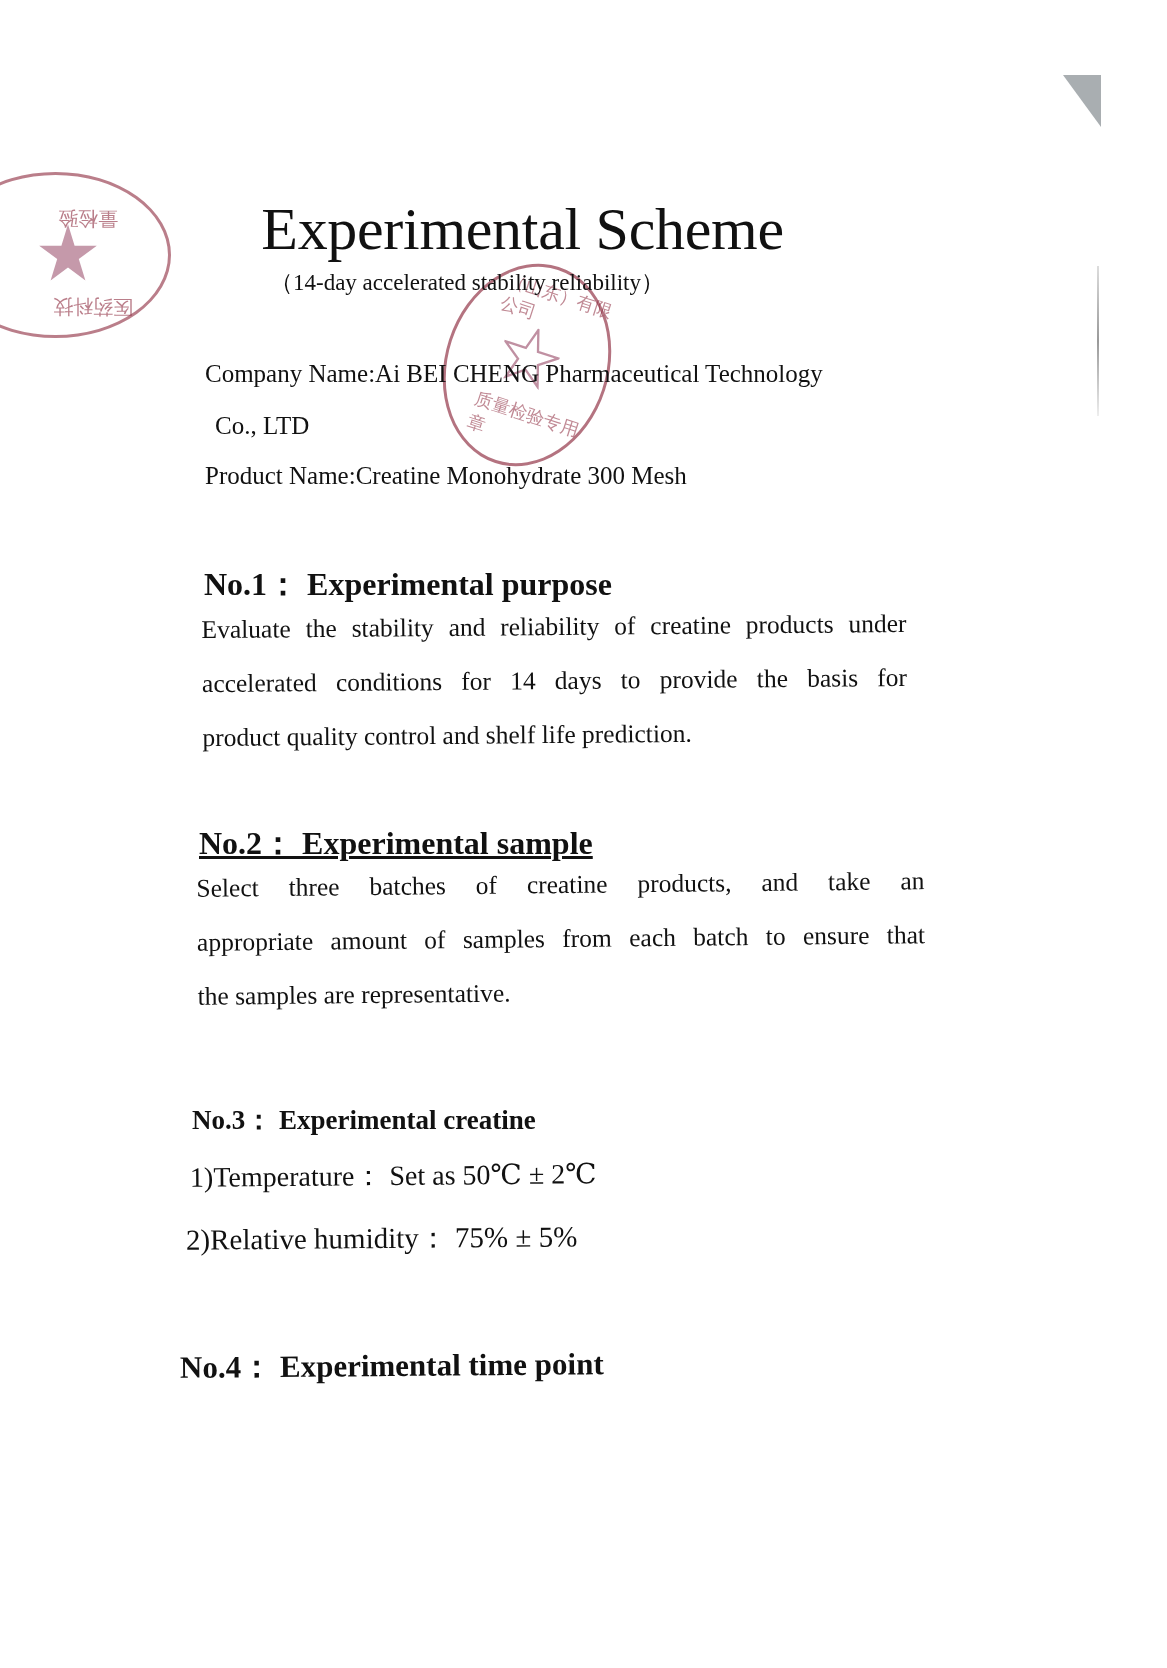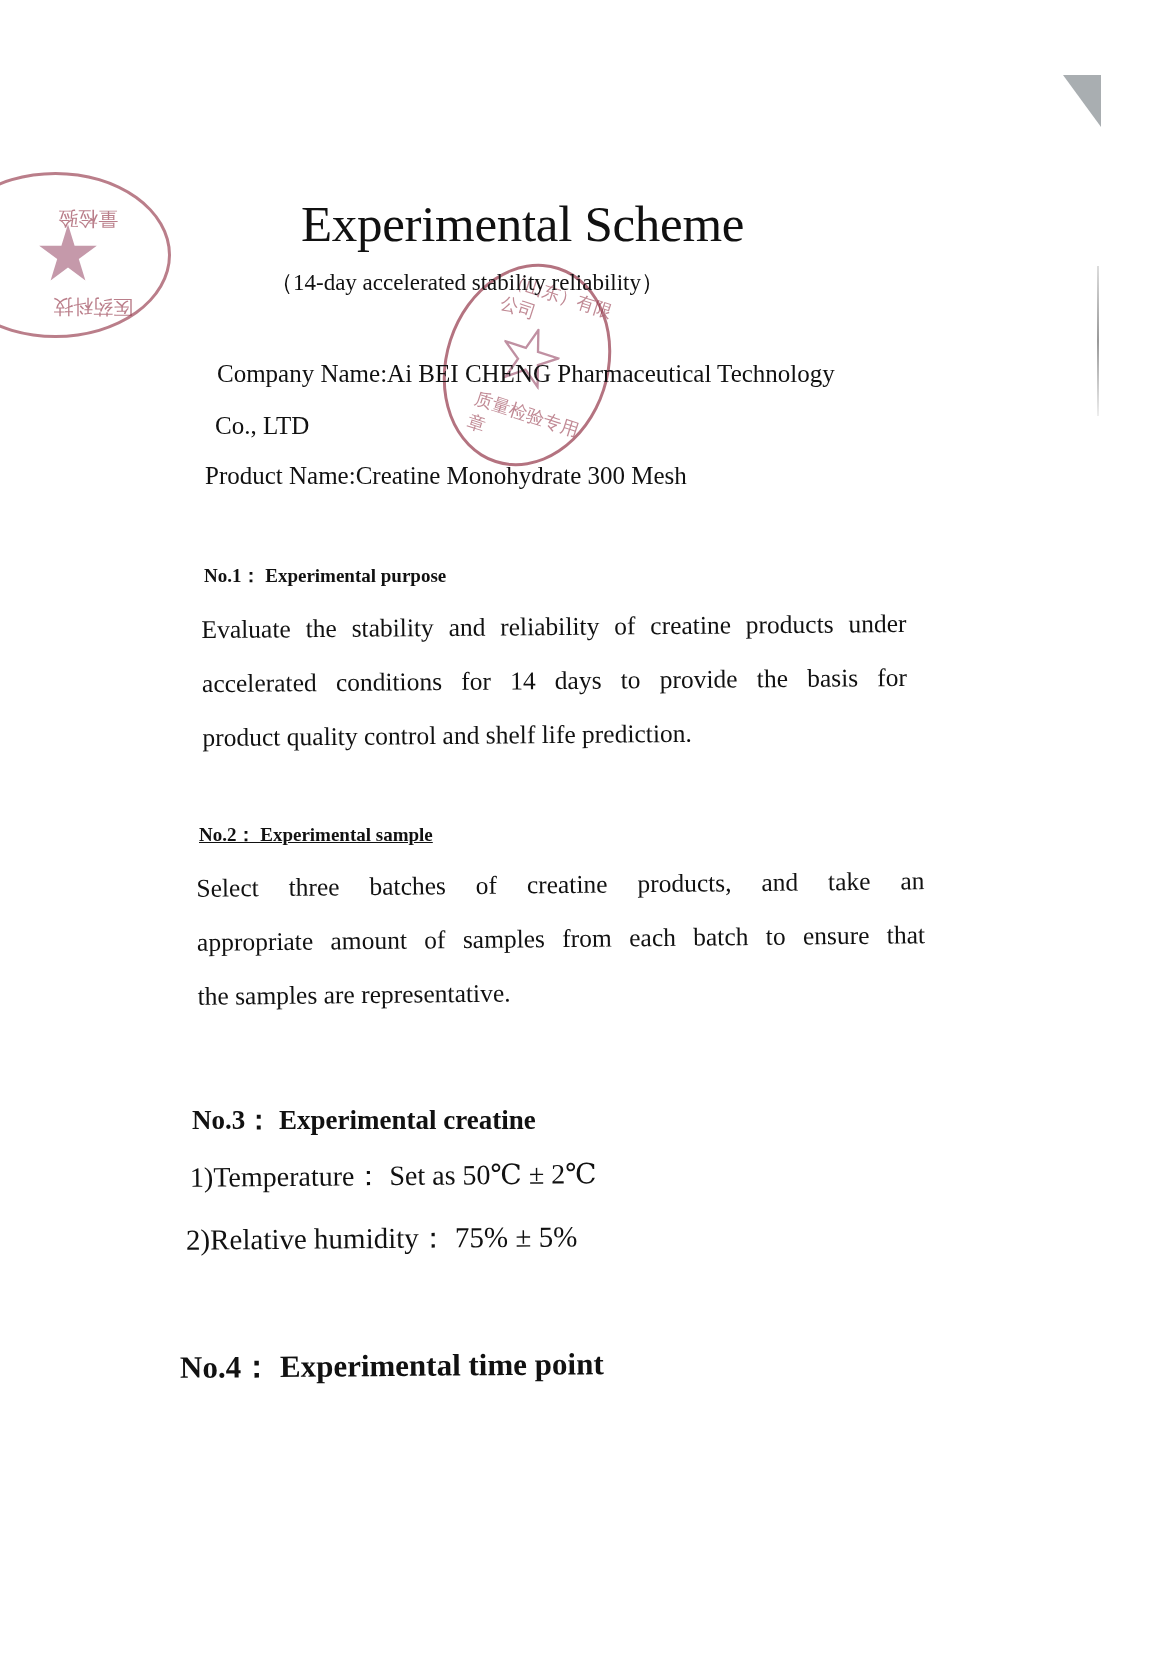--- a/index.html
+++ b/index.html
@@ -1,22 +1,22 @@
 <!DOCTYPE html>
 <html><head>
   <meta charset="utf-8">
   <style>
     html, body { margin: 0; padding: 0; background: #ffffff; }
     body { width: 1167px; height: 1668px; position: relative; overflow: hidden;
            font-family: "Liberation Serif", "DejaVu Serif", serif; color: #111; }
     .abs { position: absolute; }
-    .title { left: 0; width: 1045px; text-align: center; top: 195px; font-size: 51px; letter-spacing: -0.3px; }
+    .title { left: 0; width: 1045px; text-align: center; top: 195px; font-size: 60px; letter-spacing: -0.3px; }
     .subtitle { left: 0; width: 934px; text-align: center; top: 267px; font-size: 23px; }
     .field { font-size: 25px; }
-    .heading { font-size: 19px; font-weight: bold; }
+    .heading { font-size: 32px; font-weight: bold; }
     .para { font-size: 25.5px; line-height: 54px; text-align: justify; width: 735px; }
     .h4 { font-size: 31px; font-weight: bold; }
     .stamp { position: absolute; border: 3px solid rgba(140,40,60,0.75); border-radius: 50%; }
     .stamp svg { position: absolute; }
     .corner { position: absolute; left: 1063px; top: 75px; width: 0; height: 0;
               border-top: 52px solid #9aa0a3; border-left: 38px solid transparent; opacity: 0.85; }
     .edge-line { position: absolute; left: 1097px; top: 266px; width: 2px; height: 150px;
                  background: linear-gradient(#ddd, #999, #eee); }
   </style>
 </head>
@@ -37,21 +37,21 @@
   <svg width="58" height="58" viewBox="0 0 100 100" style="left:50px; top:62px;">
     <polygon points="50,2 61,38 98,38 68,60 79,96 50,74 21,96 32,60 2,38 39,38" fill="none" stroke="rgba(150,70,100,0.6)" stroke-width="4"></polygon>
   </svg>
   <div style="position:absolute; left:35px; top:12px; font-size:18px; color:rgba(140,40,60,0.55); font-family:'DejaVu Sans',sans-serif;">（山东）有限公司</div>
   <div style="position:absolute; left:40px; top:135px; font-size:18px; color:rgba(140,40,60,0.55); font-family:'DejaVu Sans',sans-serif;">质量检验专用章</div>
 </div>
 
 <div class="abs title">Experimental Scheme</div>
 <div class="abs subtitle">（14-day accelerated stability reliability）</div>
 
-<div class="abs field" style="left:205px; top:360px;margin-left:12px;">Company  Name:Ai  BEI  CHENG  Pharmaceutical  Technology</div>
+<div class="abs field" style="left:205px; top:360px;">Company  Name:Ai  BEI  CHENG  Pharmaceutical  Technology</div>
 <div class="abs field" style="left:215px; top:412px;">Co., LTD</div>
 <div class="abs field" style="left:205px; top:462px;">Product Name:Creatine Monohydrate 300 Mesh</div>
 
 <div class="abs heading" style="left:204px; top:563px;">No.1：  Experimental purpose</div>
 <div class="abs para" style="left:202px; top:600px; width:705px; transform:rotate(-0.5deg);">
   <div style="text-align:justify; text-align-last:justify;">Evaluate the stability and reliability of creatine products under</div>
   <div style="text-align:justify; text-align-last:justify;">accelerated conditions for 14 days to provide the basis for</div>
   <div>product quality control and shelf life prediction.</div>
 </div>
 

